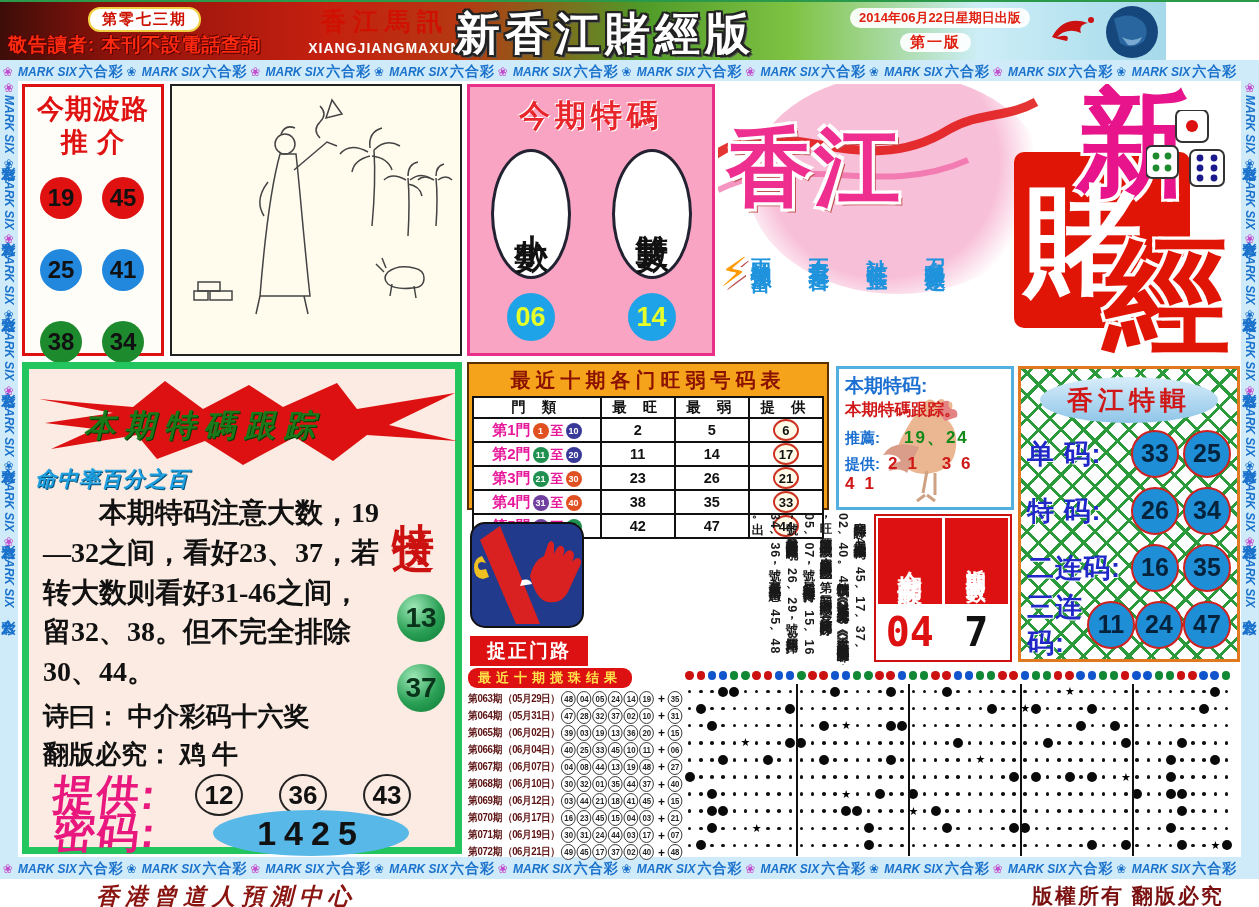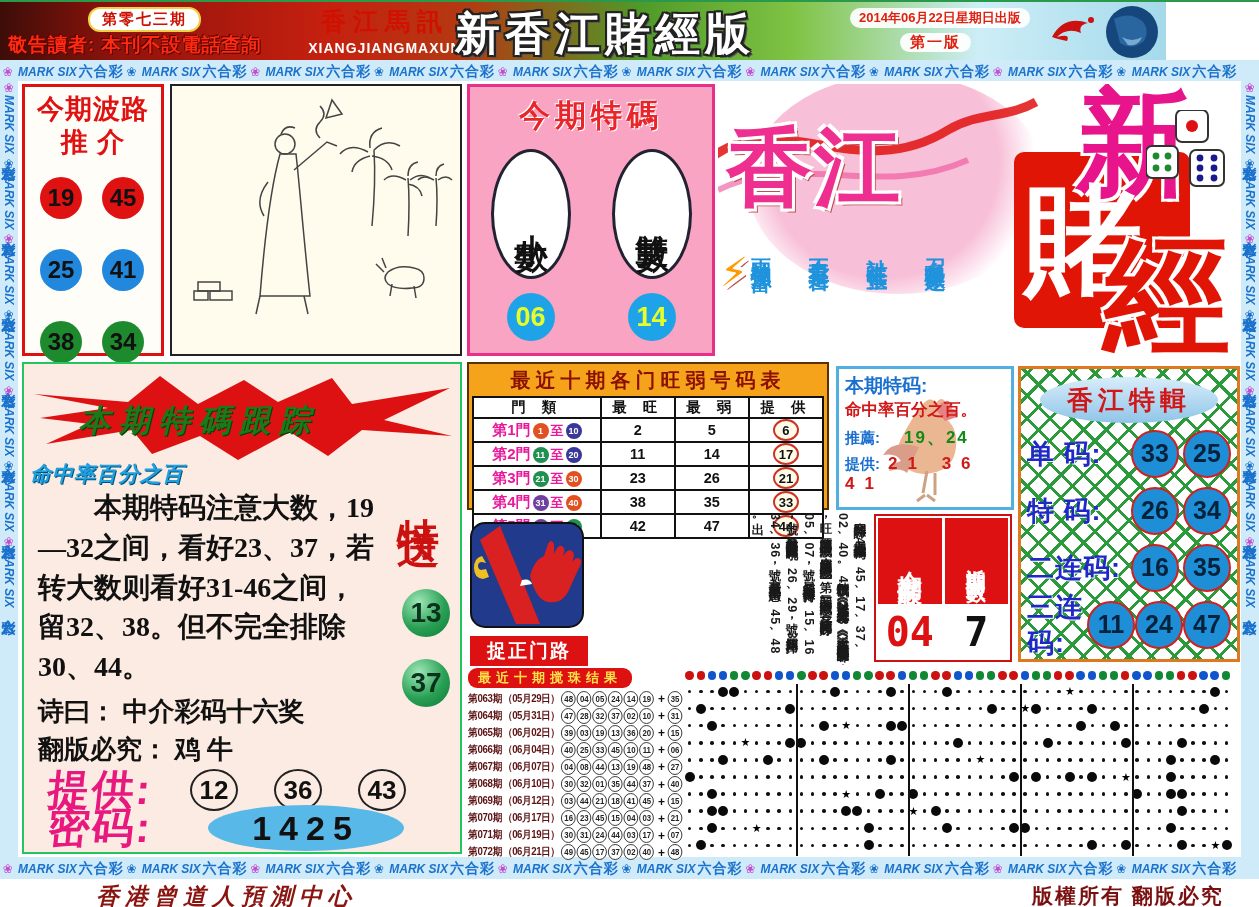--- a/index.html
+++ b/index.html
@@ -66,21 +66,21 @@
     text-shadow:-3px -3px 0 #fff,3px -3px 0 #fff,-3px 3px 0 #fff,3px 3px 0 #fff;}
   .dusq{position:absolute;left:296px;top:68px;width:176px;height:176px;background:#e01505;border-radius:10px;}
   .du{position:absolute;left:306px;top:78px;font-size:118px;font-weight:900;color:#fff;}
   .jing{position:absolute;left:386px;top:128px;font-size:126px;font-weight:900;color:#e01505;
     text-shadow:-3px -3px 0 #fff,3px -3px 0 #fff,-3px 3px 0 #fff,3px 3px 0 #fff;}
   .dice{position:absolute;left:428px;top:26px;}
   #poem{position:absolute;left:14px;top:158px;display:flex;}
   .poem-col{writing-mode:vertical-rl;font-size:21px;font-weight:900;color:#2093dd;letter-spacing:3px;margin:0 15px;}
 
   
-  #track{position:absolute;left:22px;top:360px;width:440px;height:492px;border:2px solid #22c55e;background:#fcebe2;box-sizing:border-box;}
+  #track{position:absolute;left:22px;top:360px;width:440px;height:492px;border:7px solid #22c55e;background:#fcebe2;box-sizing:border-box;}
   .burst{position:absolute;left:8px;top:4px;}
   .burst-text{position:absolute;left:55px;top:36px;color:#1a7a1a;font-weight:900;font-style:italic;font-size:31px;letter-spacing:9px;
     font-family:"Liberation Serif",serif;text-shadow:1px 1px 0 #0a3a0a;}
   .hitrate{position:absolute;left:6px;top:96px;color:#1fa0e0;font-weight:900;font-size:21px;font-style:italic;letter-spacing:1px;
     text-shadow:1px 1px 0 #06537a;}
   .track-body{position:absolute;left:14px;top:124px;width:336px;font-size:28px;font-weight:bold;color:#111;line-height:1.42;
     text-indent:2em;font-family:"Liberation Serif",serif;}
   .track-poem{position:absolute;left:14px;top:330px;font-size:26px;font-weight:bold;color:#111;font-family:"Liberation Serif",serif;}
   .track-zodiac{position:absolute;left:14px;top:368px;font-size:26px;font-weight:bold;color:#111;font-family:"Liberation Serif",serif;}
   .tesong{position:absolute;right:14px;top:120px;writing-mode:vertical-rl;color:#cc1111;font-size:42px;font-weight:900;letter-spacing:10px;}
@@ -369,21 +369,21 @@
   <div id="benqi">
     <svg class="bq-rooster" width="120" height="120" viewBox="0 0 120 120">
       <g opacity=".95">
         <path d="M55,18 q8,-10 14,-2 q6,-8 10,0 q8,-4 6,6 l-8,8 q14,10 12,30 q-2,22 -24,26 q-20,4 -30,-10 q-8,-12 0,-26 q8,-16 20,-32" fill="#d8742e"></path>
         <path d="M52,60 q-26,-8 -36,8 q14,-2 18,6 q-10,2 -12,10 q12,-4 18,2" fill="#b8441e"></path>
         <path d="M70,24 q4,-12 12,-10 q-2,6 2,8 q8,0 6,8 l-12,4 Z" fill="#cc1111"></path>
         <path d="M60,84 l-4,22 m12,-20 l0,22 m-10,0 l-8,6 m10,-6 l8,6" stroke="#a04a10" stroke-width="3" fill="none"></path>
       </g>
     </svg>
     <div class="bq-title">本期特码:</div>
-    <div class="bq-line2">命中率百分之百。</div>
+    <div class="bq-line2">本期特碼跟踪。</div>
     <div class="bq-rec"><span>推薦:</span><b>19、24</b></div>
     <div class="bq-give"><span>提供:</span><b>21 36 41</b></div>
   </div>
 
   <div id="hot">
     <div class="hot-col">
       <div class="hot-headwrap">
           <div class="hot-head hh1">今期最旺</div>
         </div>
       <div class="hot-val red">04</div>

